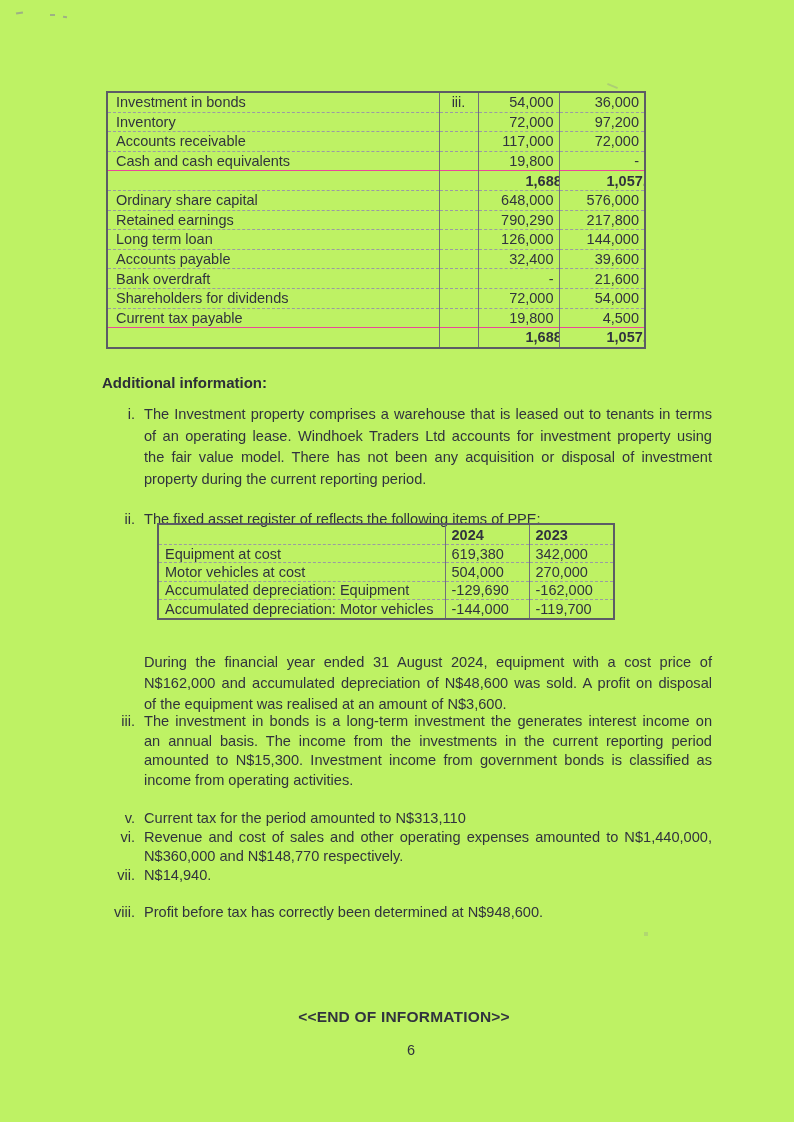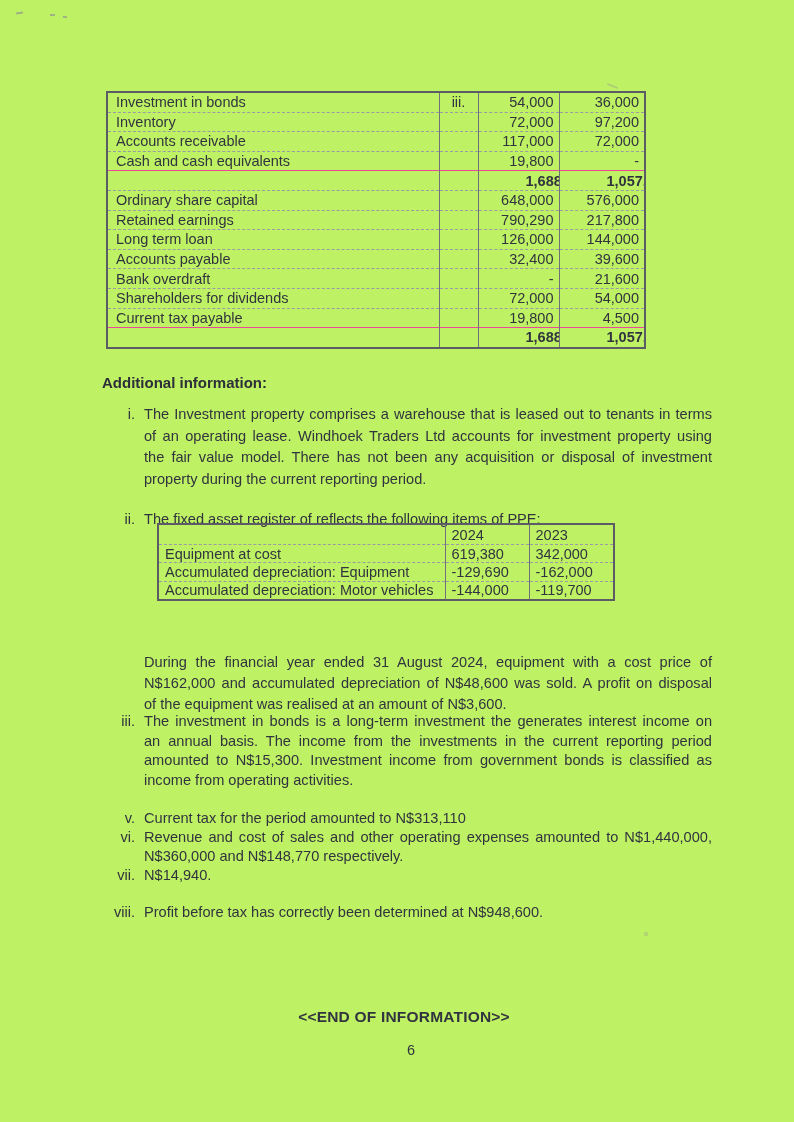--- a/index.html
+++ b/index.html
@@ -38,21 +38,21 @@
     position:absolute; left:157px; top:523px; width:456px;
     border-collapse:collapse; table-layout:fixed;
     border:2px solid #5c5c66; font-size:14.5px;
   }
   table.ppe td {
     border-left:1px solid #70707a; border-right:1px solid #70707a;
     border-top:1px dashed #9b9ba3; border-bottom:1px dashed #9b9ba3;
     height:17.4px; line-height:14px; padding:0 6px;
     overflow:hidden; white-space:nowrap; vertical-align:middle;
   }
-  table.ppe tr.hdr td { font-weight:normal; height:19px;margin-top:8px; }
+  table.ppe tr.hdr td { font-weight:bold; height:19px;margin-top:8px; }
   .cellflex { display:flex; justify-content:space-between; }
   .cellflex .minus { text-align:left; }
   .cellflex .val   { text-align:left; flex:1; }
 
   
   .heading {
     position:absolute; left:102px; top:374px;
     font-size:15px; font-weight:bold; color:#2c2e38;
   }
   .item { position:absolute; left:100px; width:612px; font-size:14.6px; }
@@ -214,20 +214,35 @@
             </div>
           </td>
         <td>
             <div class="cellflex">
               <span class="minus"></span>
               <span class="val">342,000</span>
             </div>
           </td>
       </tr>
       <tr>
+        <td>Motor vehicles at cost</td>
+        <td>
+            <div class="cellflex">
+              <span class="minus"></span>
+              <span class="val">504,000</span>
+            </div>
+          </td>
+        <td>
+            <div class="cellflex">
+              <span class="minus"></span>
+              <span class="val">270,000</span>
+            </div>
+          </td>
+      </tr>
+      <tr>
         <td>Accumulated depreciation: Equipment</td>
         <td>
             <div class="cellflex">
               <span class="minus">-</span>
               <span class="val">129,690</span>
             </div>
           </td>
         <td>
             <div class="cellflex">
               <span class="minus">-</span>

